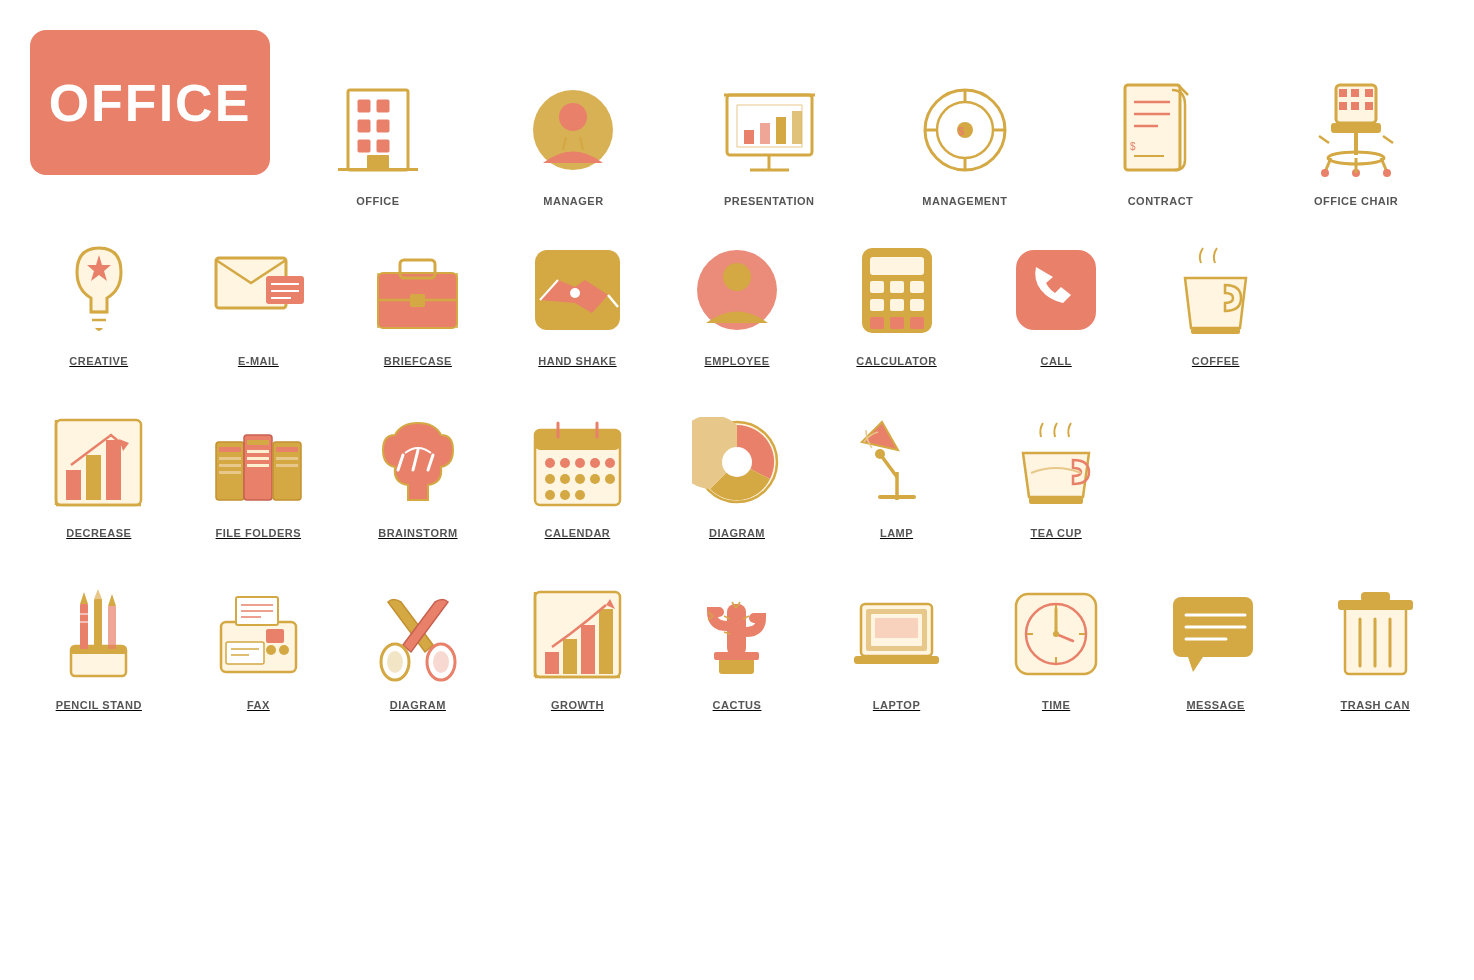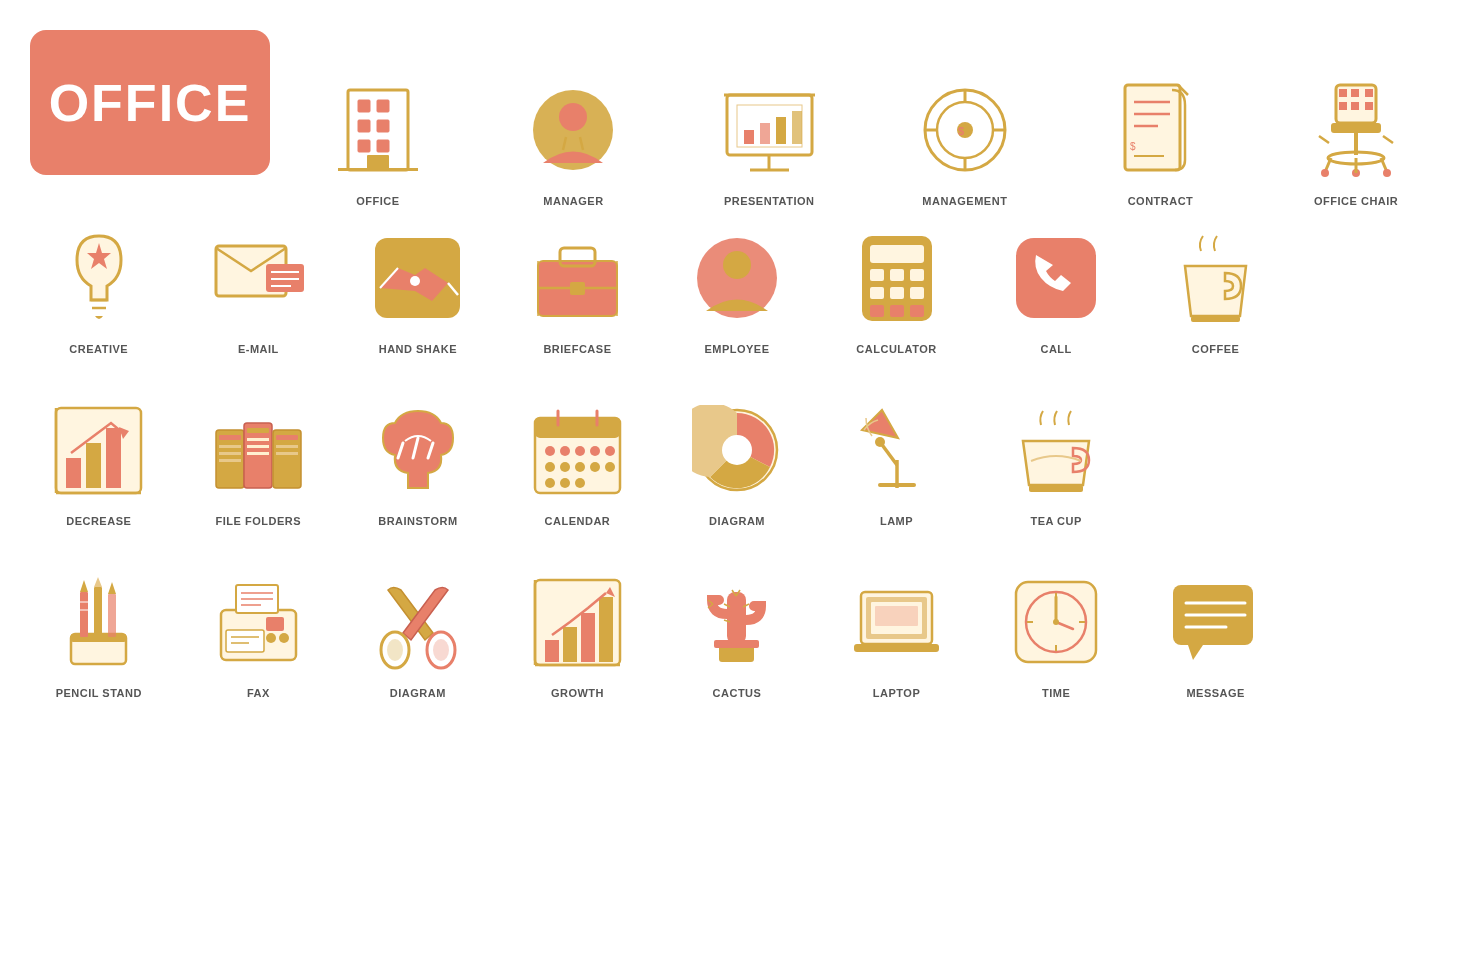--- a/index.html
+++ b/index.html
@@ -51,27 +51,28 @@
       font-size: 52px;
       font-weight: 900;
       color: white;
       letter-spacing: 2px;
     }
     
     .row1 {
       display: grid;
       grid-template-columns: 260px repeat(6, 1fr);
       gap: 0;
-      margin-bottom: 16px;
+      margin-bottom: 28px;
     }
     .row-standard {
       display: grid;
       grid-template-columns: repeat(9, 1fr);
       gap: 2px;
       margin-bottom: 40px;
+      text-decoration: underline;
     }
   </style>
 </head>
 <body>
 
 <div class="page">
 
   <div class="row1">
 
     <div class="icon-cell">
@@ -212,42 +213,42 @@
           <line x1="60" y1="43" x2="88" y2="43" stroke="white" stroke-width="2"></line>
           <line x1="60" y1="50" x2="80" y2="50" stroke="white" stroke-width="2"></line>
         </svg>
       </div>
       <span class="icon-label">E-MAIL</span>
     </div>
 
     <div class="icon-cell">
       <div class="icon-wrapper">
         <svg width="95" height="90" viewBox="0 0 95 90">
-          <rect x="5" y="5" width="85" height="80" rx="12" fill="#D4A843"></rect>
-          <path d="M10 55 L28 35 L45 42 L55 35 L78 50 L62 68 L45 58 Z" fill="#E8806A"></path>
-          <path d="M10 55 L28 35" stroke="white" stroke-width="2" fill="none"></path>
-          <path d="M78 50 L88 62" stroke="white" stroke-width="2.5" fill="none"></path>
-          <circle cx="45" cy="48" r="5" fill="white"></circle>
-        </svg>
-      </div>
-      <span class="icon-label">HAND SHAKE</span>
-    </div>
-
-    <div class="icon-cell">
-      <div class="icon-wrapper">
-        <svg width="95" height="90" viewBox="0 0 95 90">
           <rect x="8" y="28" width="79" height="55" rx="5" fill="#E8806A" stroke="#D4A843" stroke-width="2"></rect>
           <rect x="30" y="15" width="35" height="18" rx="4" fill="none" stroke="#D4A843" stroke-width="3"></rect>
           <line x1="8" y1="55" x2="87" y2="55" stroke="#D4A843" stroke-width="2.5"></line>
           <rect x="40" y="49" width="15" height="13" rx="2" fill="#D4A843"></rect>
           <line x1="8" y1="28" x2="8" y2="83" stroke="#D4A843" stroke-width="1.5"></line>
           <line x1="87" y1="28" x2="87" y2="83" stroke="#D4A843" stroke-width="1.5"></line>
         </svg>
       </div>
       <span class="icon-label">BRIEFCASE</span>
+    </div>
+
+    <div class="icon-cell">
+      <div class="icon-wrapper">
+        <svg width="95" height="90" viewBox="0 0 95 90">
+          <rect x="5" y="5" width="85" height="80" rx="12" fill="#D4A843"></rect>
+          <path d="M10 55 L28 35 L45 42 L55 35 L78 50 L62 68 L45 58 Z" fill="#E8806A"></path>
+          <path d="M10 55 L28 35" stroke="white" stroke-width="2" fill="none"></path>
+          <path d="M78 50 L88 62" stroke="white" stroke-width="2.5" fill="none"></path>
+          <circle cx="45" cy="48" r="5" fill="white"></circle>
+        </svg>
+      </div>
+      <span class="icon-label">HAND SHAKE</span>
     </div>
 
     <div class="icon-cell">
       <div class="icon-wrapper">
         <svg width="90" height="90" viewBox="0 0 90 90">
           <circle cx="45" cy="45" r="40" fill="#E8806A" opacity="0.9"></circle>
           <circle cx="45" cy="32" r="14" fill="#D4A843"></circle>
           <path d="M14 78 Q45 55 76 78" fill="#D4A843"></path>
         </svg>
       </div>
@@ -557,15 +558,29 @@
           <rect x="5" y="10" width="80" height="60" rx="8" fill="#D4A843"></rect>
           <polygon points="20,70 35,70 25,85" fill="#D4A843"></polygon>
           <line x1="18" y1="28" x2="77" y2="28" stroke="white" stroke-width="3" stroke-linecap="round"></line>
           <line x1="18" y1="40" x2="77" y2="40" stroke="white" stroke-width="3" stroke-linecap="round"></line>
           <line x1="18" y1="52" x2="58" y2="52" stroke="white" stroke-width="3" stroke-linecap="round"></line>
         </svg>
       </div>
       <span class="icon-label">MESSAGE</span>
     </div>
 
+    <div class="icon-cell">
+      <div class="icon-wrapper">
+        <svg width="85" height="100" viewBox="0 0 85 100">
+          <rect x="12" y="22" width="61" height="68" rx="4" fill="#FFF5E0" stroke="#D4A843" stroke-width="2.5"></rect>
+          <rect x="5" y="16" width="75" height="10" rx="3" fill="#D4A843"></rect>
+          <rect x="28" y="8" width="29" height="10" rx="4" fill="#D4A843"></rect>
+
+          <line x1="27" y1="35" x2="27" y2="82" stroke="#D4A843" stroke-width="3" stroke-linecap="round"></line>
+          <line x1="42" y1="35" x2="42" y2="82" stroke="#D4A843" stroke-width="3" stroke-linecap="round"></line>
+          <line x1="57" y1="35" x2="57" y2="82" stroke="#D4A843" stroke-width="3" stroke-linecap="round"></line>
+        </svg>
+      </div>
+      <span class="icon-label">TRASH CAN</span>
+    </div>
   </div>
 
 </div>
 
 </body></html>

